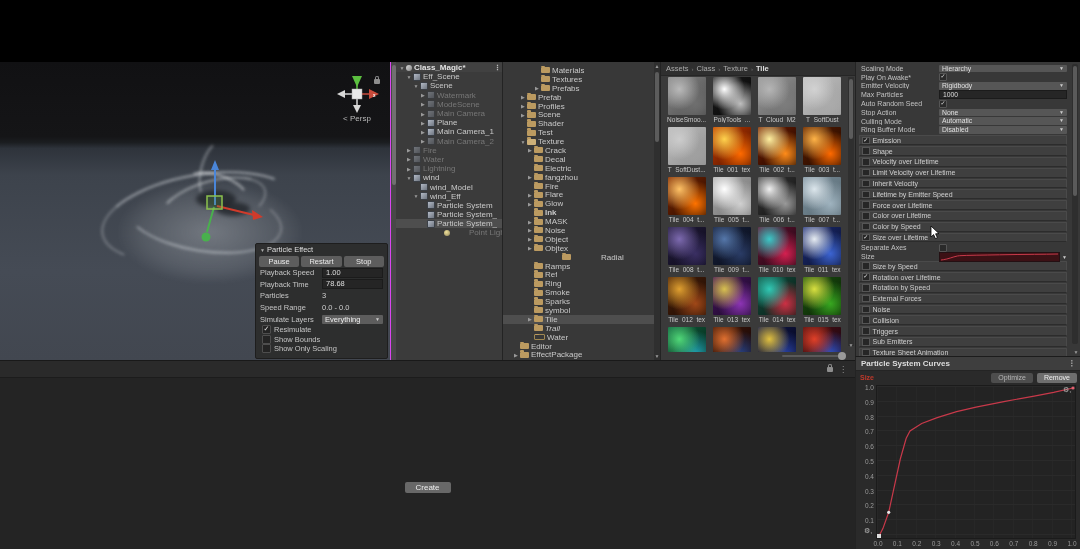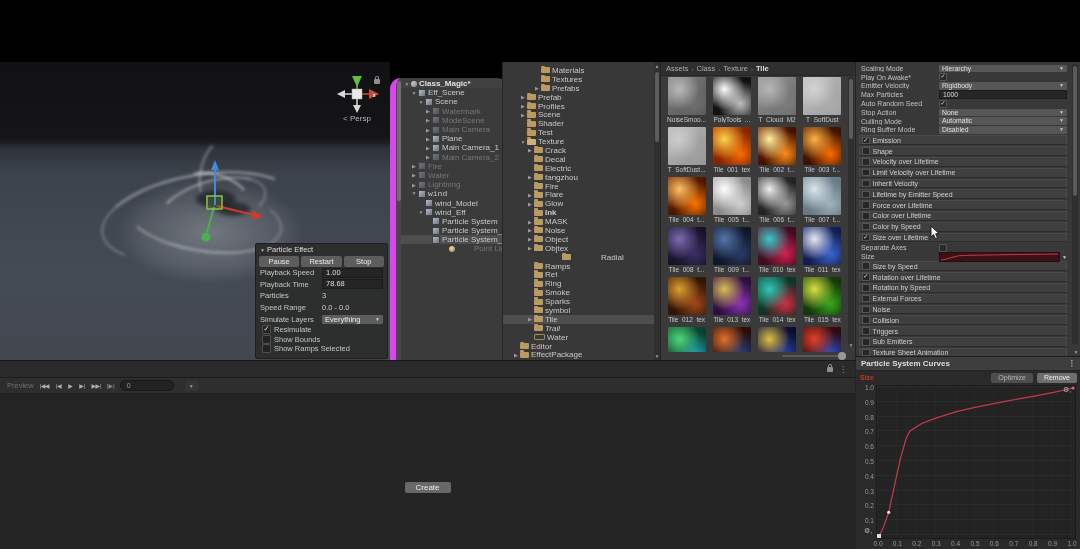--- a/index.html
+++ b/index.html
@@ -43,21 +43,21 @@
     font-size:7px;line-height:6px;text-align:center;border-radius:1px;}
   .darr{font-size:5px;color:#ccc;}
 
   .persp{position:absolute;left:328px;top:52px;width:58px;text-align:center;font-size:8px;color:#b9b9b9;}
   .lockico{width:6px;height:5px;background:#8d8d8d;border-radius:1px;position:relative;}
   .lockico::before{content:'';position:absolute;left:1px;top:-3px;width:2px;height:3px;
     border:1px solid #8d8d8d;border-bottom:none;border-radius:2px 2px 0 0;}
   #scenelock{position:absolute;left:374px;top:17px;}
 
   
-  #hier{left:390px;top:78px;width:112px;height:298px;background:#3b3b3b;border-left:6px solid #d946ef;border-radius:11px;}
+  #hier{left:390px;top:62px;width:112px;height:298px;background:#3b3b3b;border-left:1px solid #d946ef;}
   .hscroll{position:absolute;left:0;top:0;bottom:0;width:5px;background:#484848;}
   .hthumb{position:absolute;left:0.5px;top:3px;width:4px;height:120px;background:#707070;border-radius:2px;}
   .hlist{margin-left:5px;padding-top:1px;}
   .trow{display:flex;align-items:center;height:9.2px;font-size:8px;color:#c9c9c9;white-space:nowrap;position:relative;}
   .trow.dim{color:#777;}
   .trow.dim .ico-cube{opacity:.45;}
   .trow.sel{background:#4e4e4e;}
   .trow.boldrow{background:#414141;color:#e3e3e3;font-weight:bold;}
   .tarrow{width:8px;flex:0 0 8px;font-size:5px;color:#9a9a9a;text-align:center;}
   .ico-cube{width:6px;height:6px;flex:0 0 6px;margin-right:2px;border-radius:1px;
@@ -251,21 +251,21 @@
           <div class="pechk">
             <span class="cbx">✓</span>
             <span>Resimulate</span>
           </div>
           <div class="pechk">
             <span class="cbx"></span>
             <span>Show Bounds</span>
           </div>
           <div class="pechk">
             <span class="cbx"></span>
-            <span>Show Ramps Selected</span>
+            <span>Show Only Scaling</span>
           </div>
         </div>
     </div>
   </div>
 
   <div id="hier" class="panel">
     <div class="hscroll">
         <div class="hthumb"></div>
       </div>
     <div class="hlist">
@@ -323,21 +323,21 @@
         <div class="trow dim" style="padding-left: 9px;">
           <span class="tarrow">▶</span>
           <span class="ico-cube"></span>
           <span class="tlabel">Water</span>
         </div>
         <div class="trow dim" style="padding-left: 9px;">
           <span class="tarrow">▶</span>
           <span class="ico-cube"></span>
           <span class="tlabel">Lightning</span>
         </div>
-        <div class="trow" style="padding-left: 9px; font-family: Liberation Mono, monospace;">
+        <div class="trow" style="padding-left: 9px;">
           <span class="tarrow">▼</span>
           <span class="ico-cube"></span>
           <span class="tlabel">wind</span>
         </div>
         <div class="trow" style="padding-left: 16px;">
           <span class="tarrow"></span>
           <span class="ico-cube"></span>
           <span class="tlabel">wind_Model</span>
         </div>
         <div class="trow" style="padding-left: 16px;">
@@ -871,32 +871,19 @@
     <div class="gear" style="left:207px;top:29px;">⚙,</div>
   </div>
 
   <div id="tl" class="panel">
     <div class="tabbar">
       <span class="tabright">
         <span class="lockico"></span>
         <span class="menudots">⋮</span>
       </span>
     </div>
-    <div class="tlbar">
-      <span class="preview">Preview</span>
-      <span id="transport" style="display:flex;gap:5px;">
-          <span class="tbtn">|◀◀</span>
-          <span class="tbtn">|◀</span>
-          <span class="tbtn">▶</span>
-          <span class="tbtn">▶|</span>
-          <span class="tbtn">▶▶|</span>
-        </span>
-      <span class="playrange">[▶]</span>
-      <span class="framefield">0</span>
-      <span class="tdrop">▼</span>
-    </div>
     <div class="createbtn">Create</div>
   </div>
 
   <svg id="cursor" width="11" height="15">
     <polygon points="1,1 1,12 3.6,9.6 5.4,13.6 7.4,12.7 5.6,8.8 9,8.6" fill="#fff" stroke="#000" stroke-width="0.8"></polygon>
   </svg>
 </div>
 
 </body></html>

